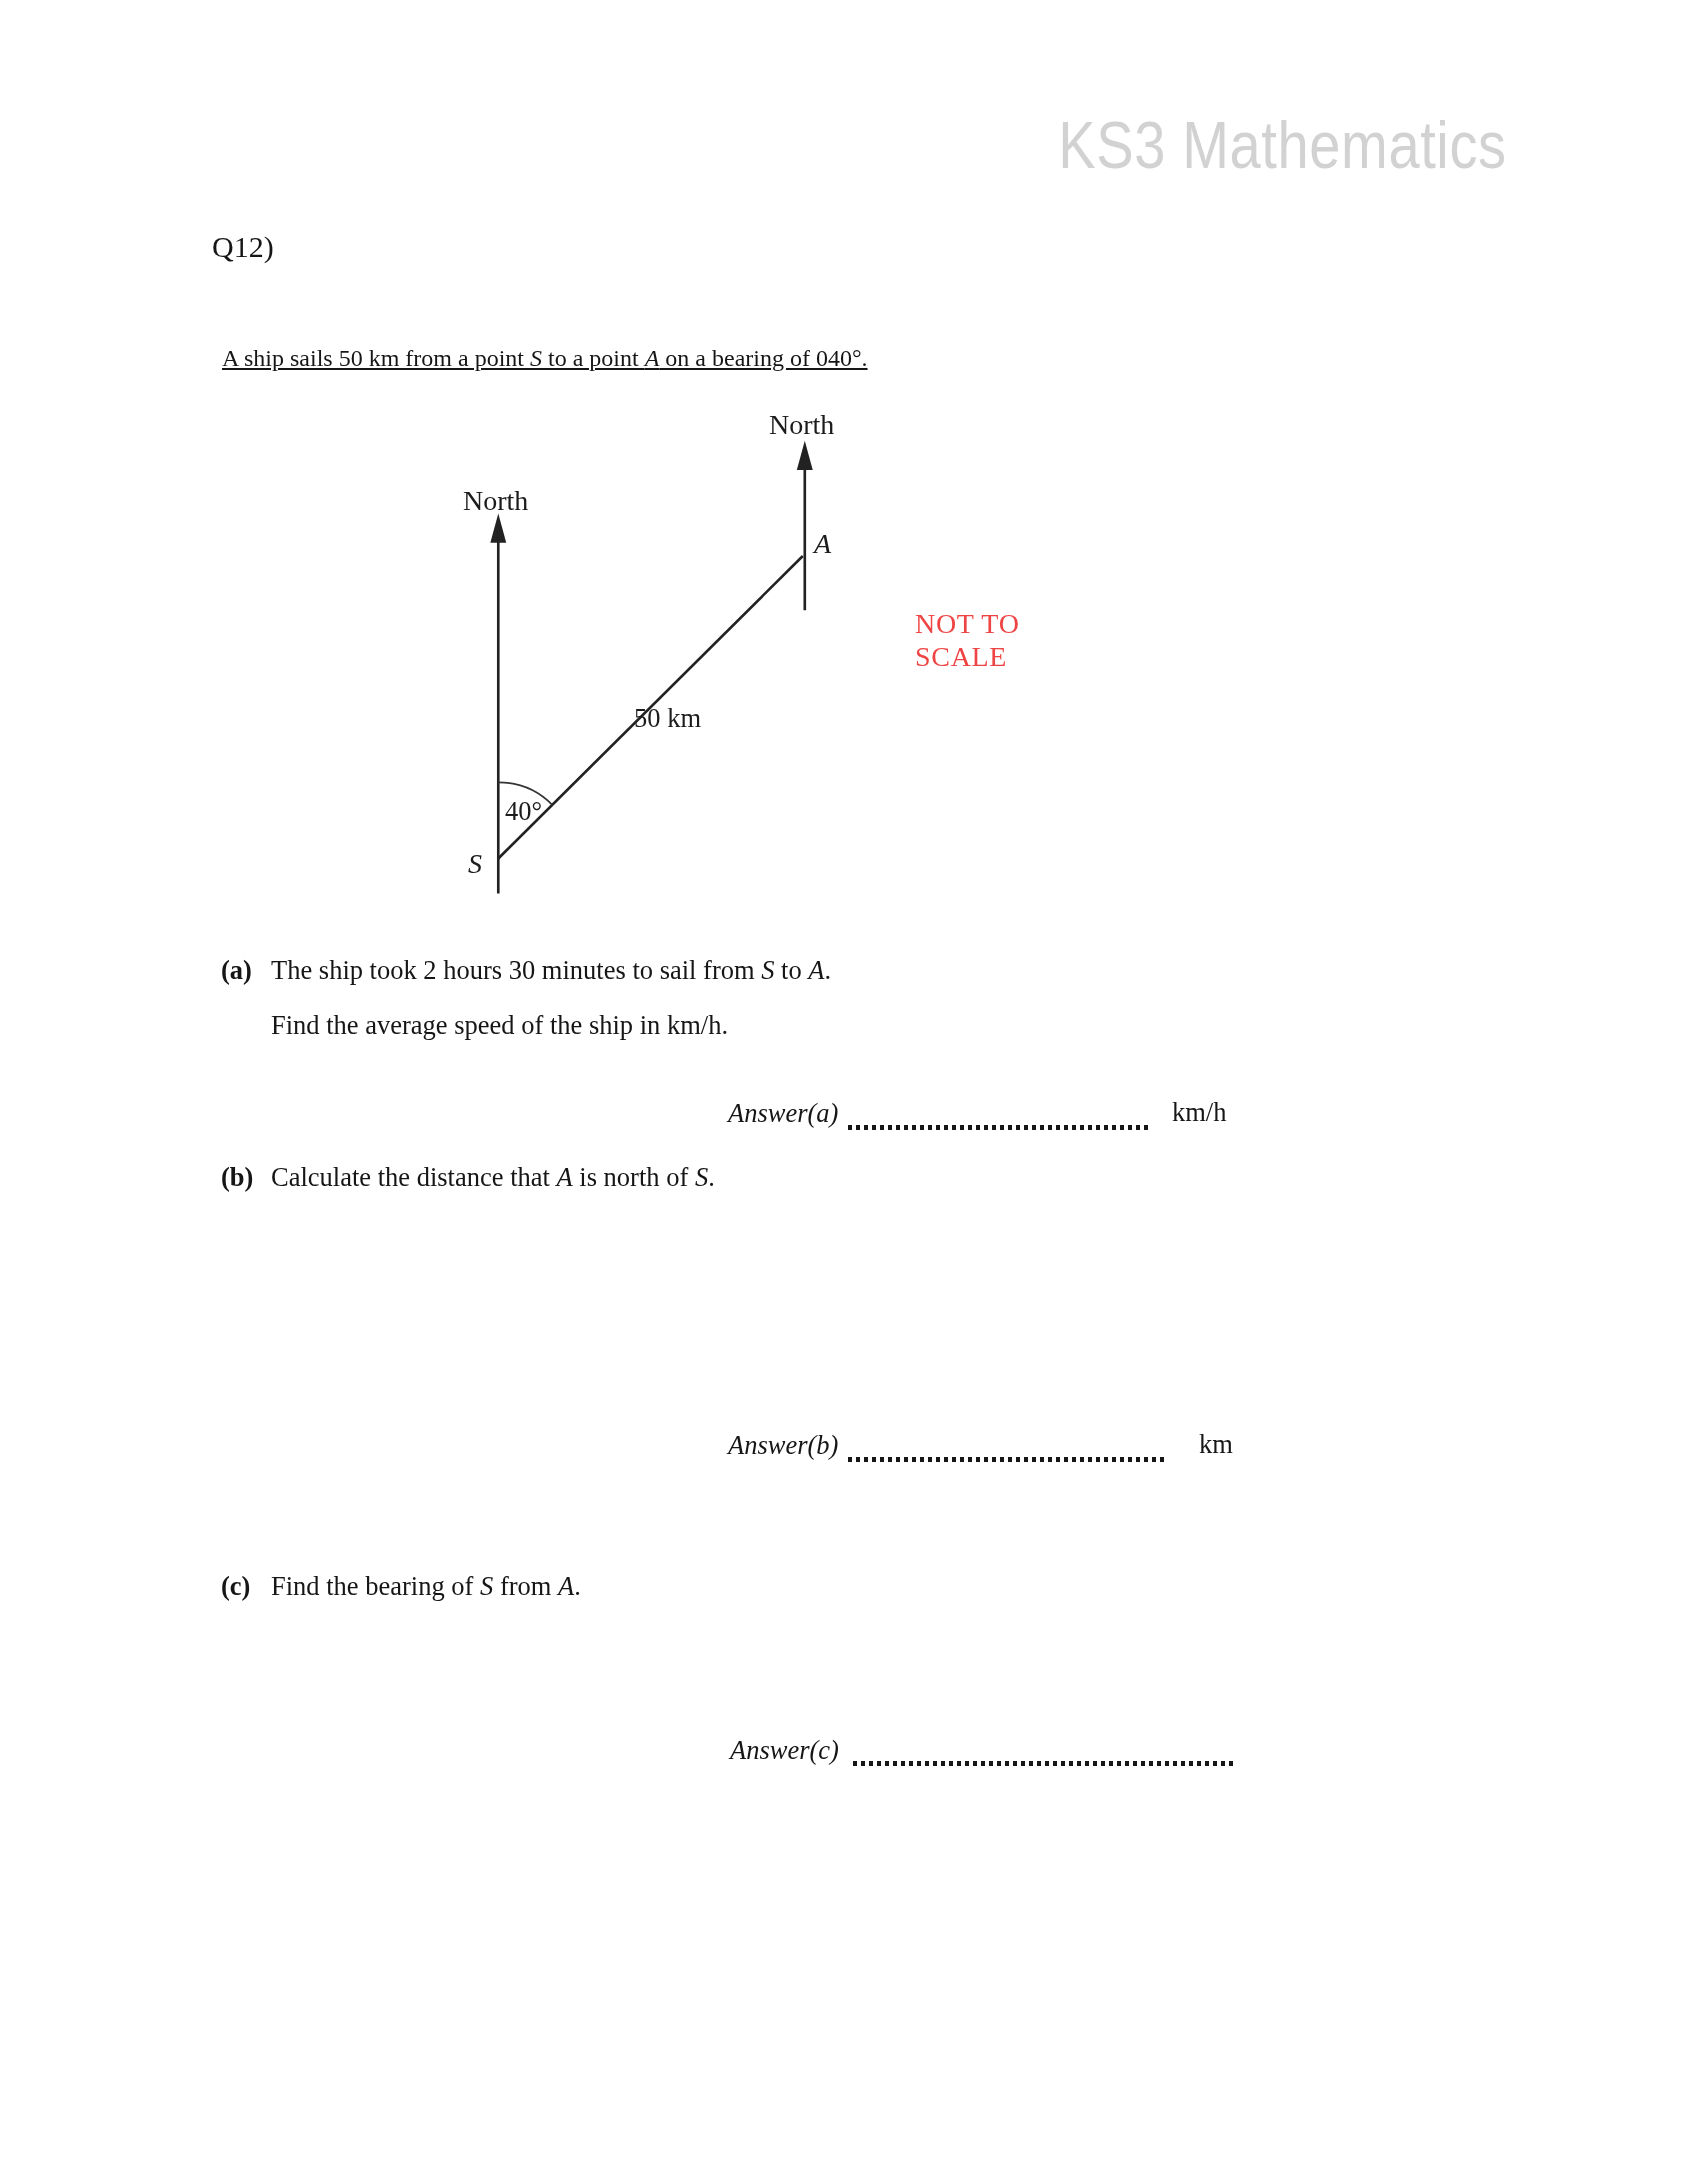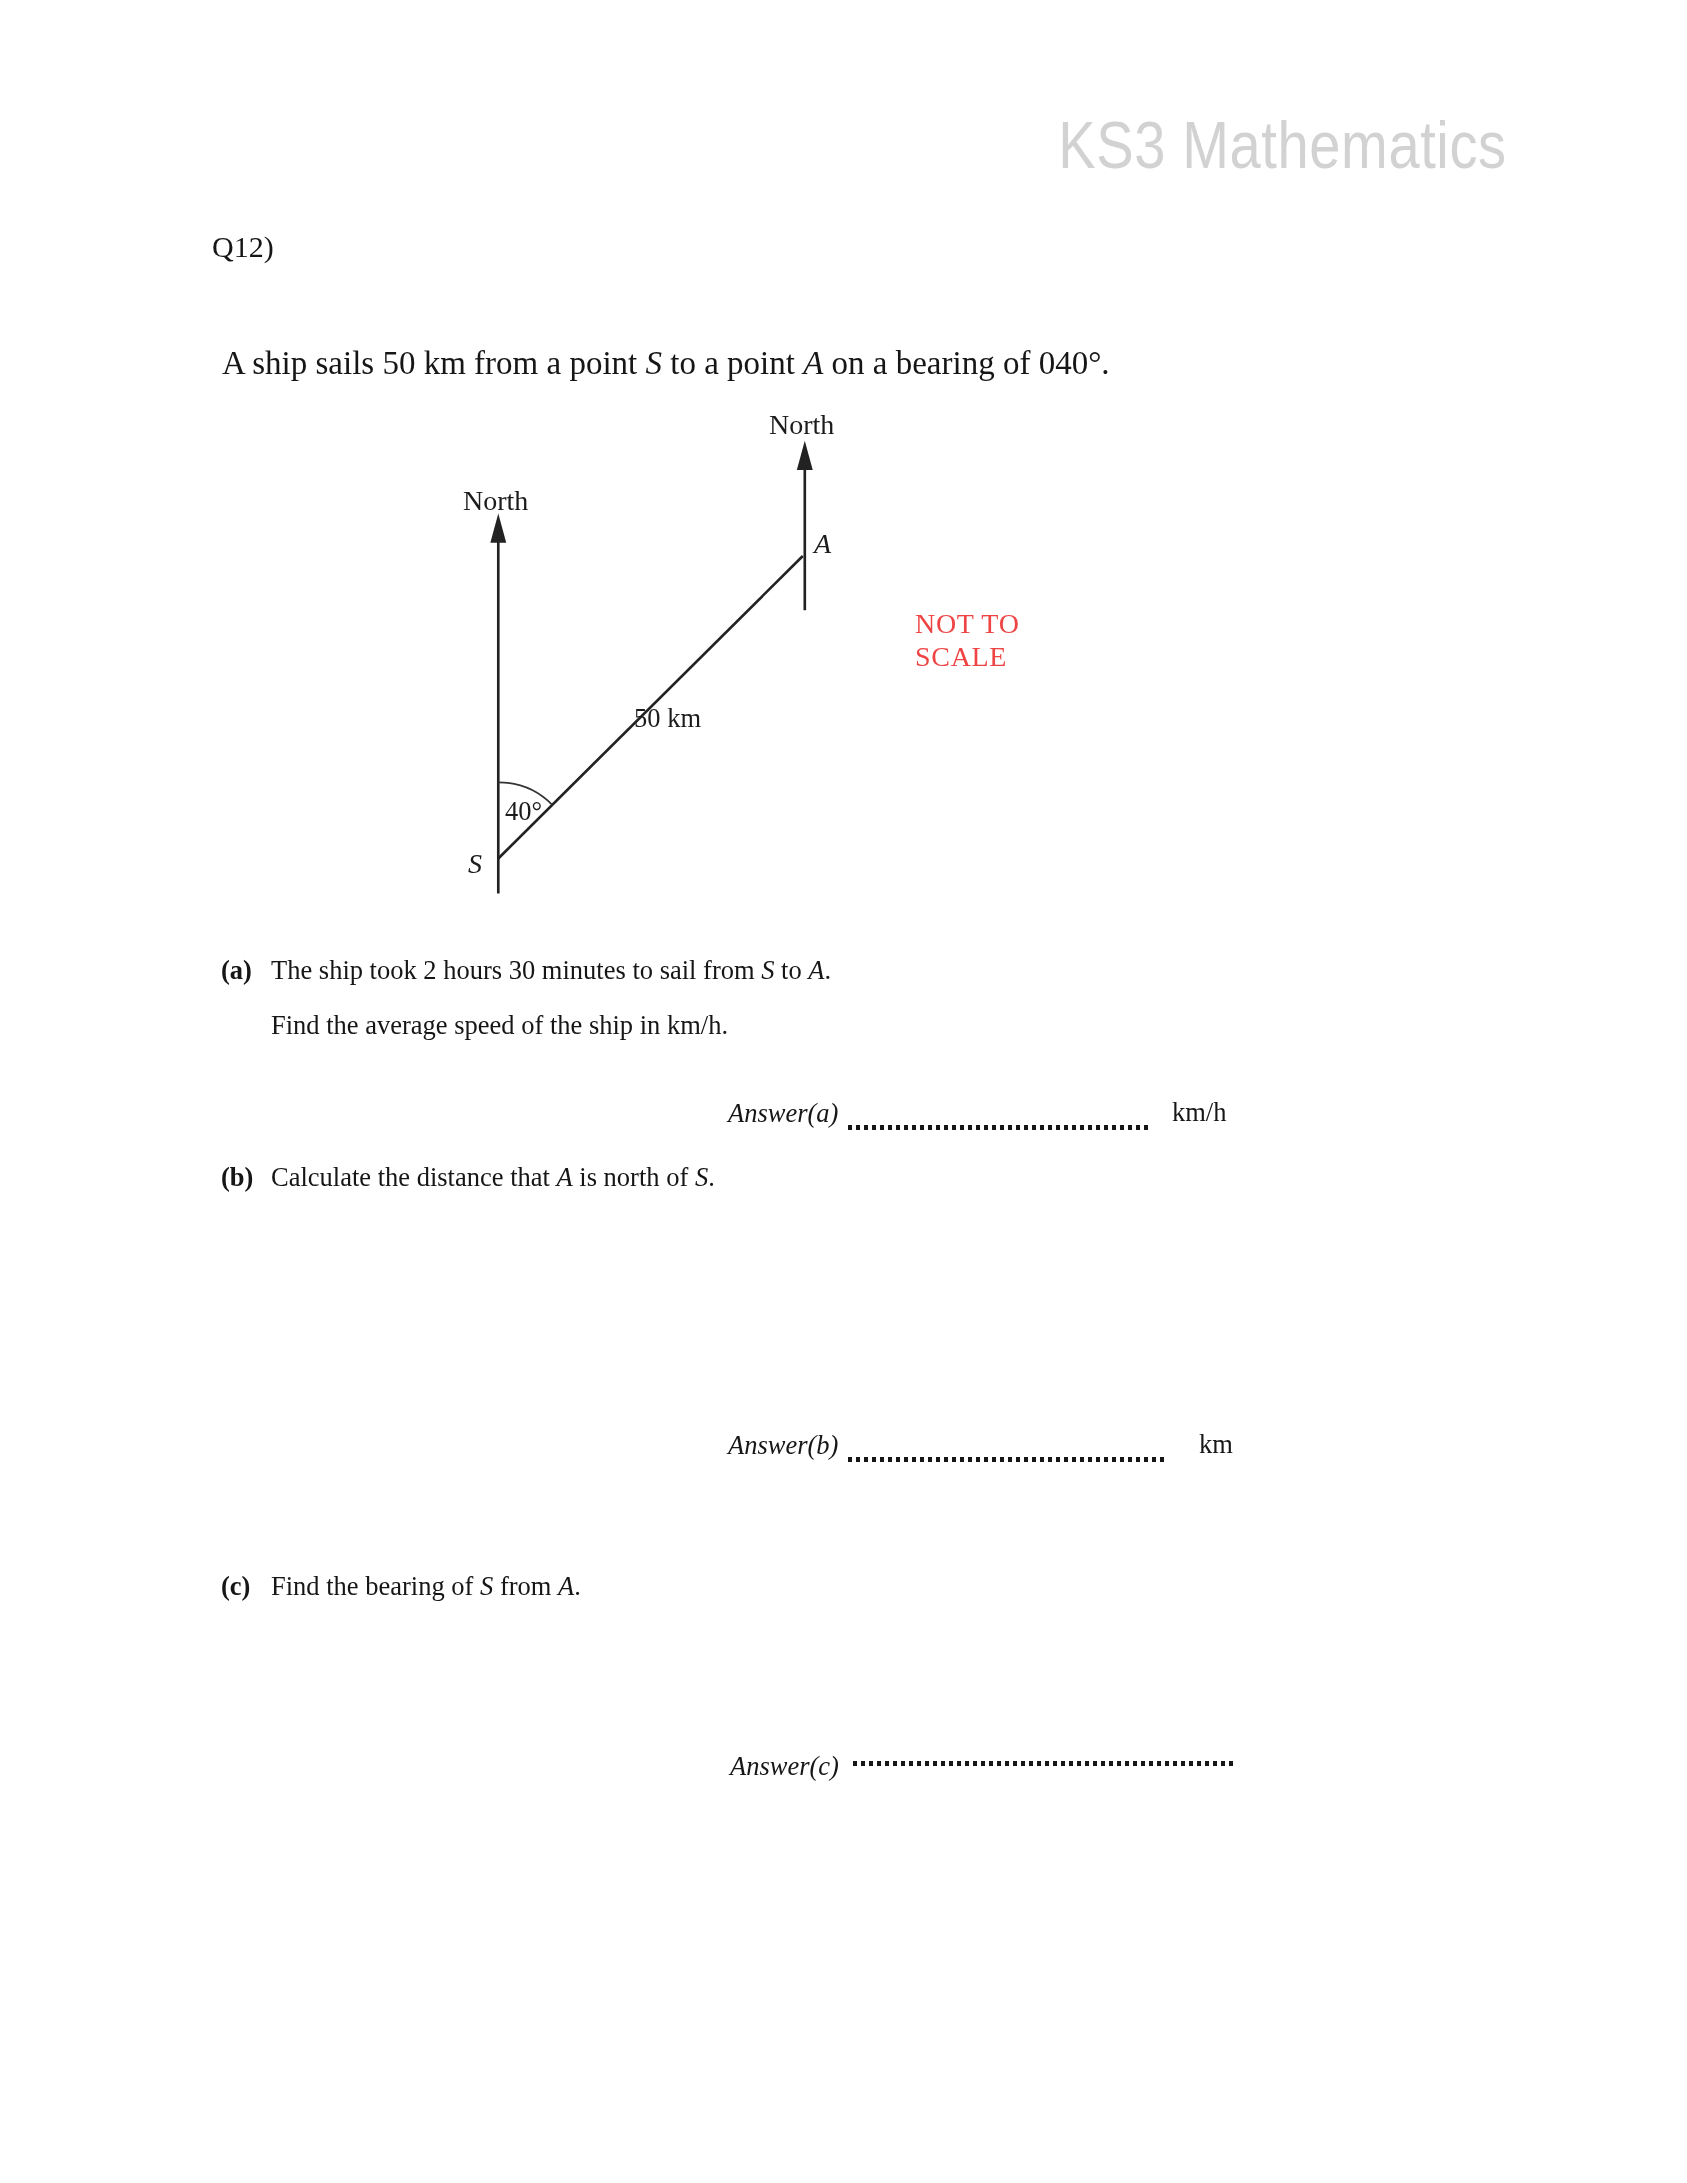--- a/index.html
+++ b/index.html
@@ -25,22 +25,23 @@
     white-space:nowrap;
   }
   .qnum{
     position:absolute;
     left:212px; top:230px;
     font-size:30px;
   }
   .qtext{
     position:absolute;
     left:222px; top:345px;
-    font-size:33px;
+    font-size:24px;
     white-space:nowrap;
+    text-decoration:underline;
   }
   .it{font-style:italic;}
   
   .diagram{
     position:absolute; left:397px; top:397px;
     width:662px; height:543px;
   }
   .dlabel{
     position:absolute;
     font-size:28px;
@@ -121,16 +122,16 @@
 
 <div class="ansrow">
   <div class="anslabel" style="left:728px;top:1430px;">Answer(b)</div>
   <div class="dots" style="left:848px;top:1457px;width:318px;"></div>
   <div class="unit" style="left:1199px;top:1429px;">km</div>
 </div>
 
 <div class="part" style="left:221px;top:1571px;"><span class="plabel">(c)</span><span>Find the bearing of </span><span class="it">S</span><span> from </span><span class="it">A</span><span>.</span></div>
 
 <div class="ansrow">
-  <div class="anslabel" style="left:730px;top:1735px;margin-top:16px;">Answer(c)</div>
+  <div class="anslabel" style="left:730px;top:1735px;">Answer(c)</div>
   <div class="dots" style="left:853px;top:1761px;width:384px;"></div>
 </div>
 
 
 </body></html>

